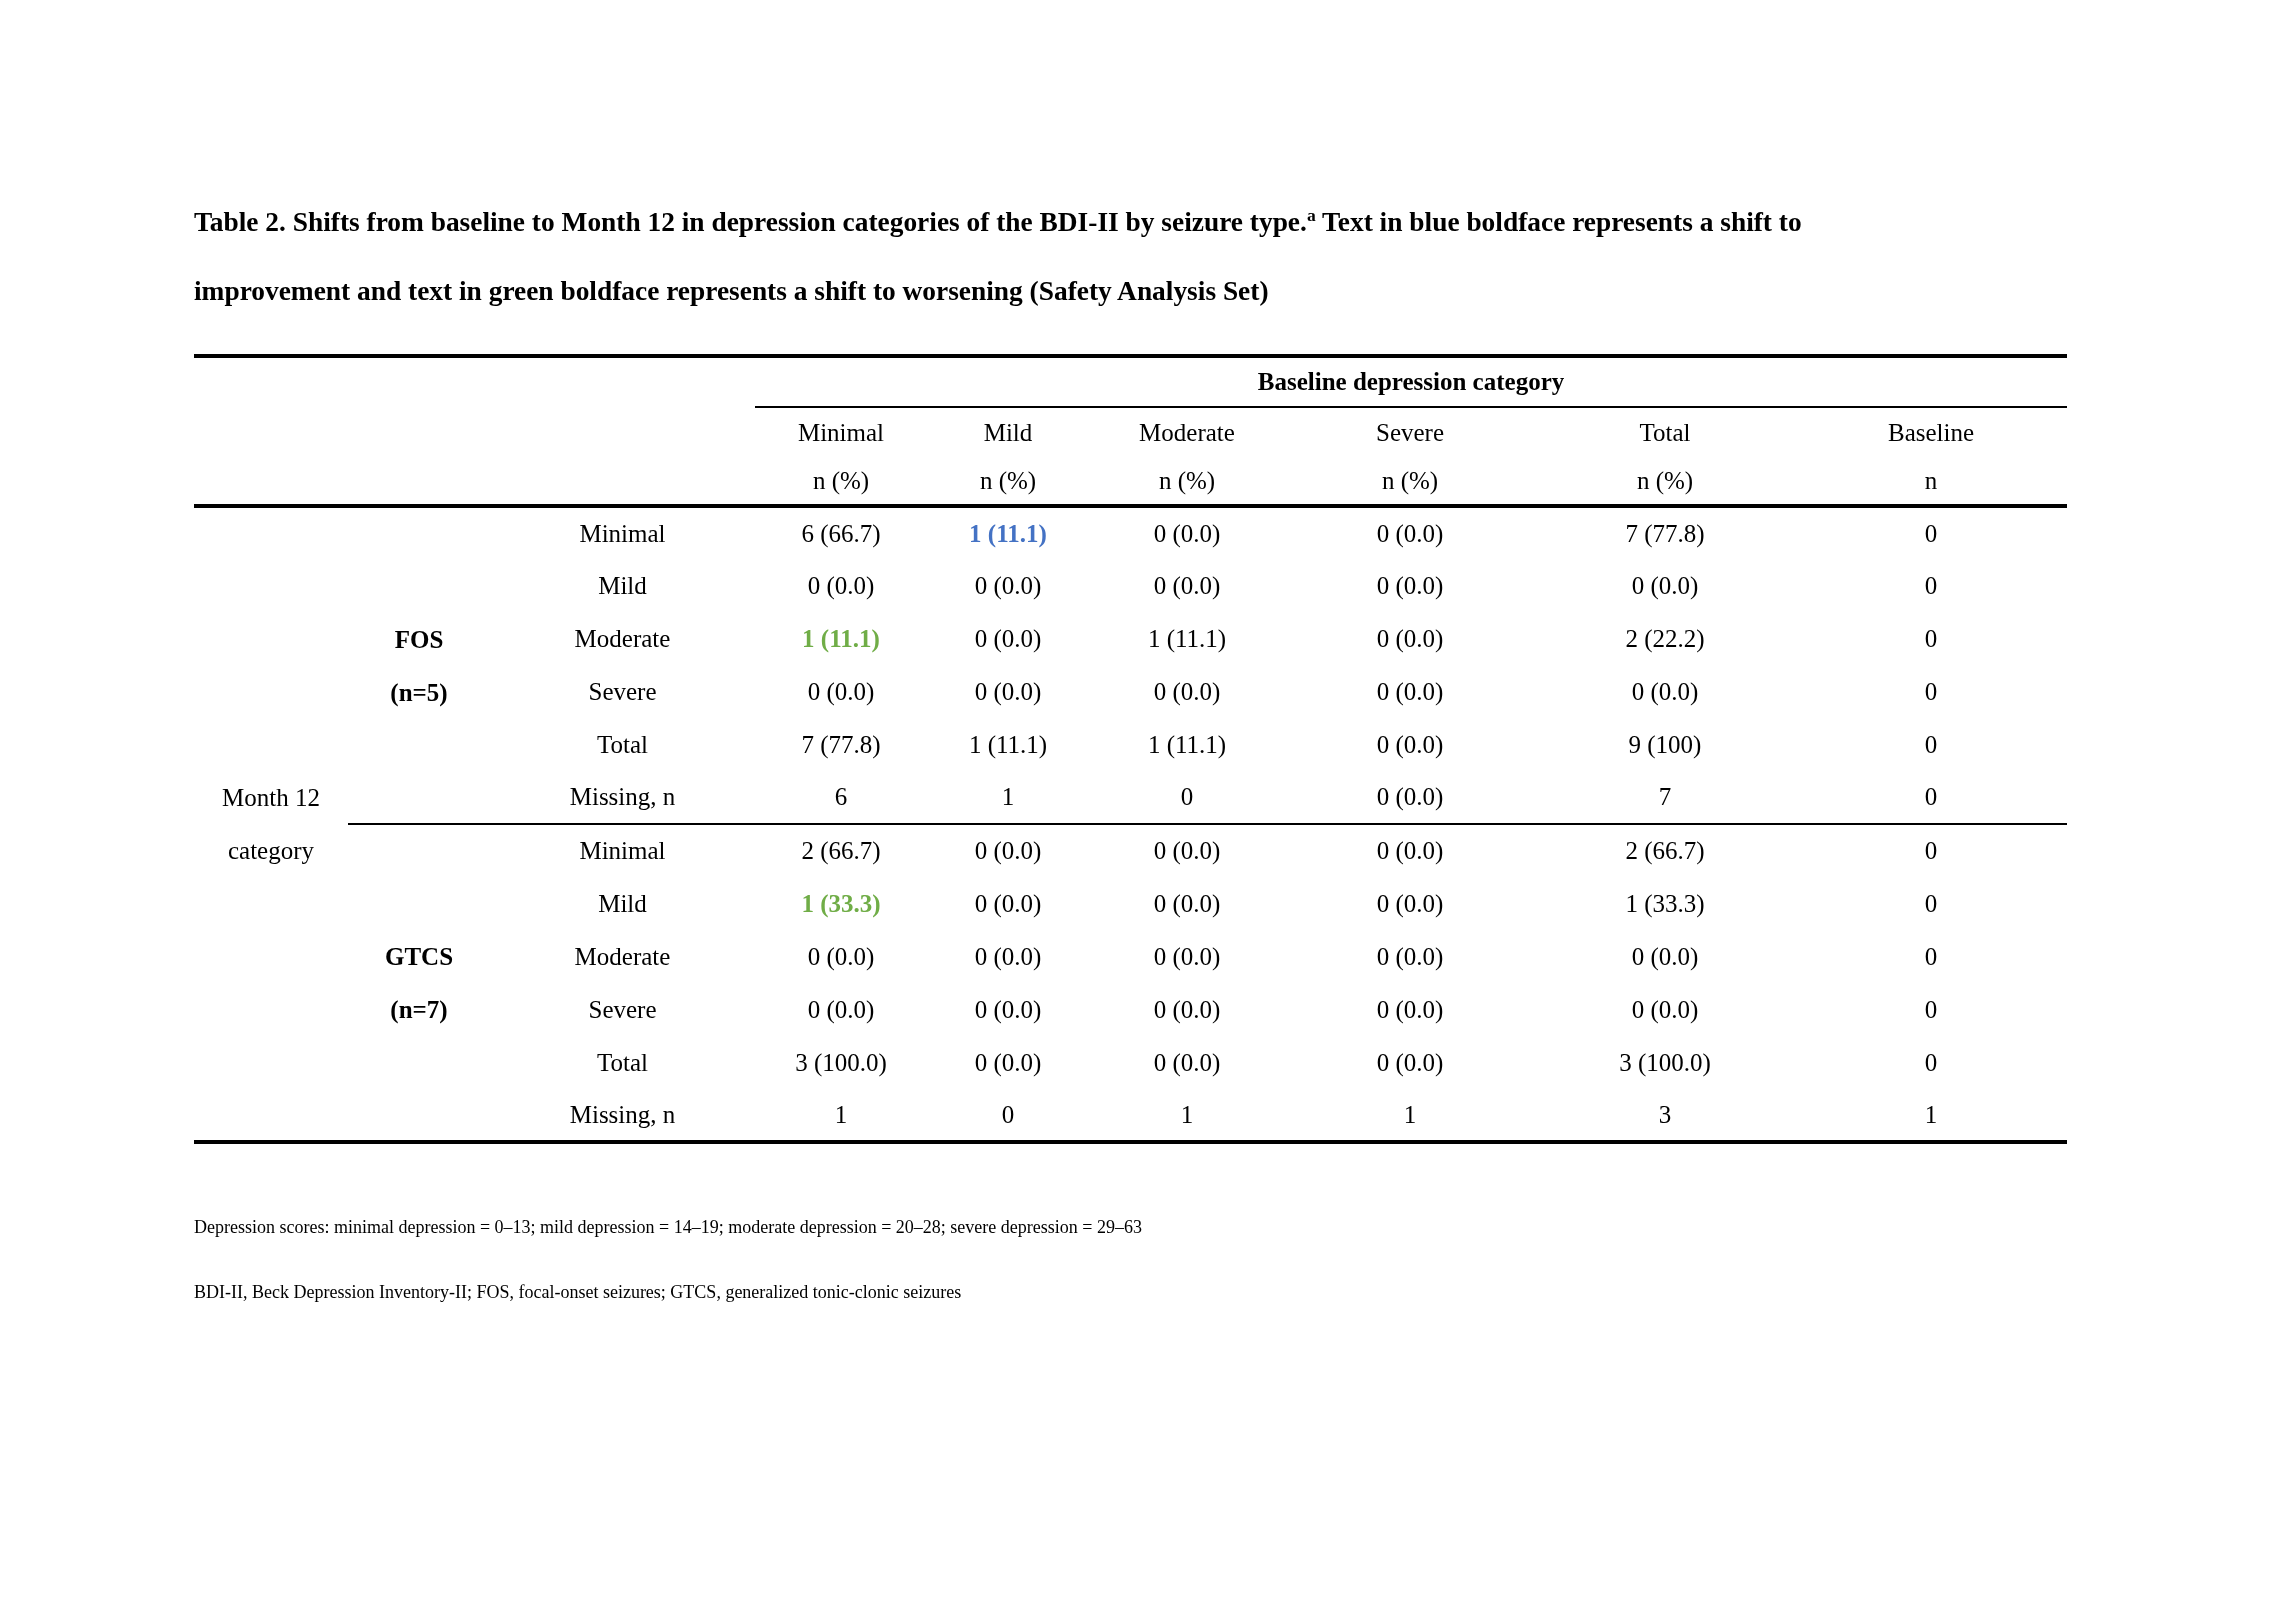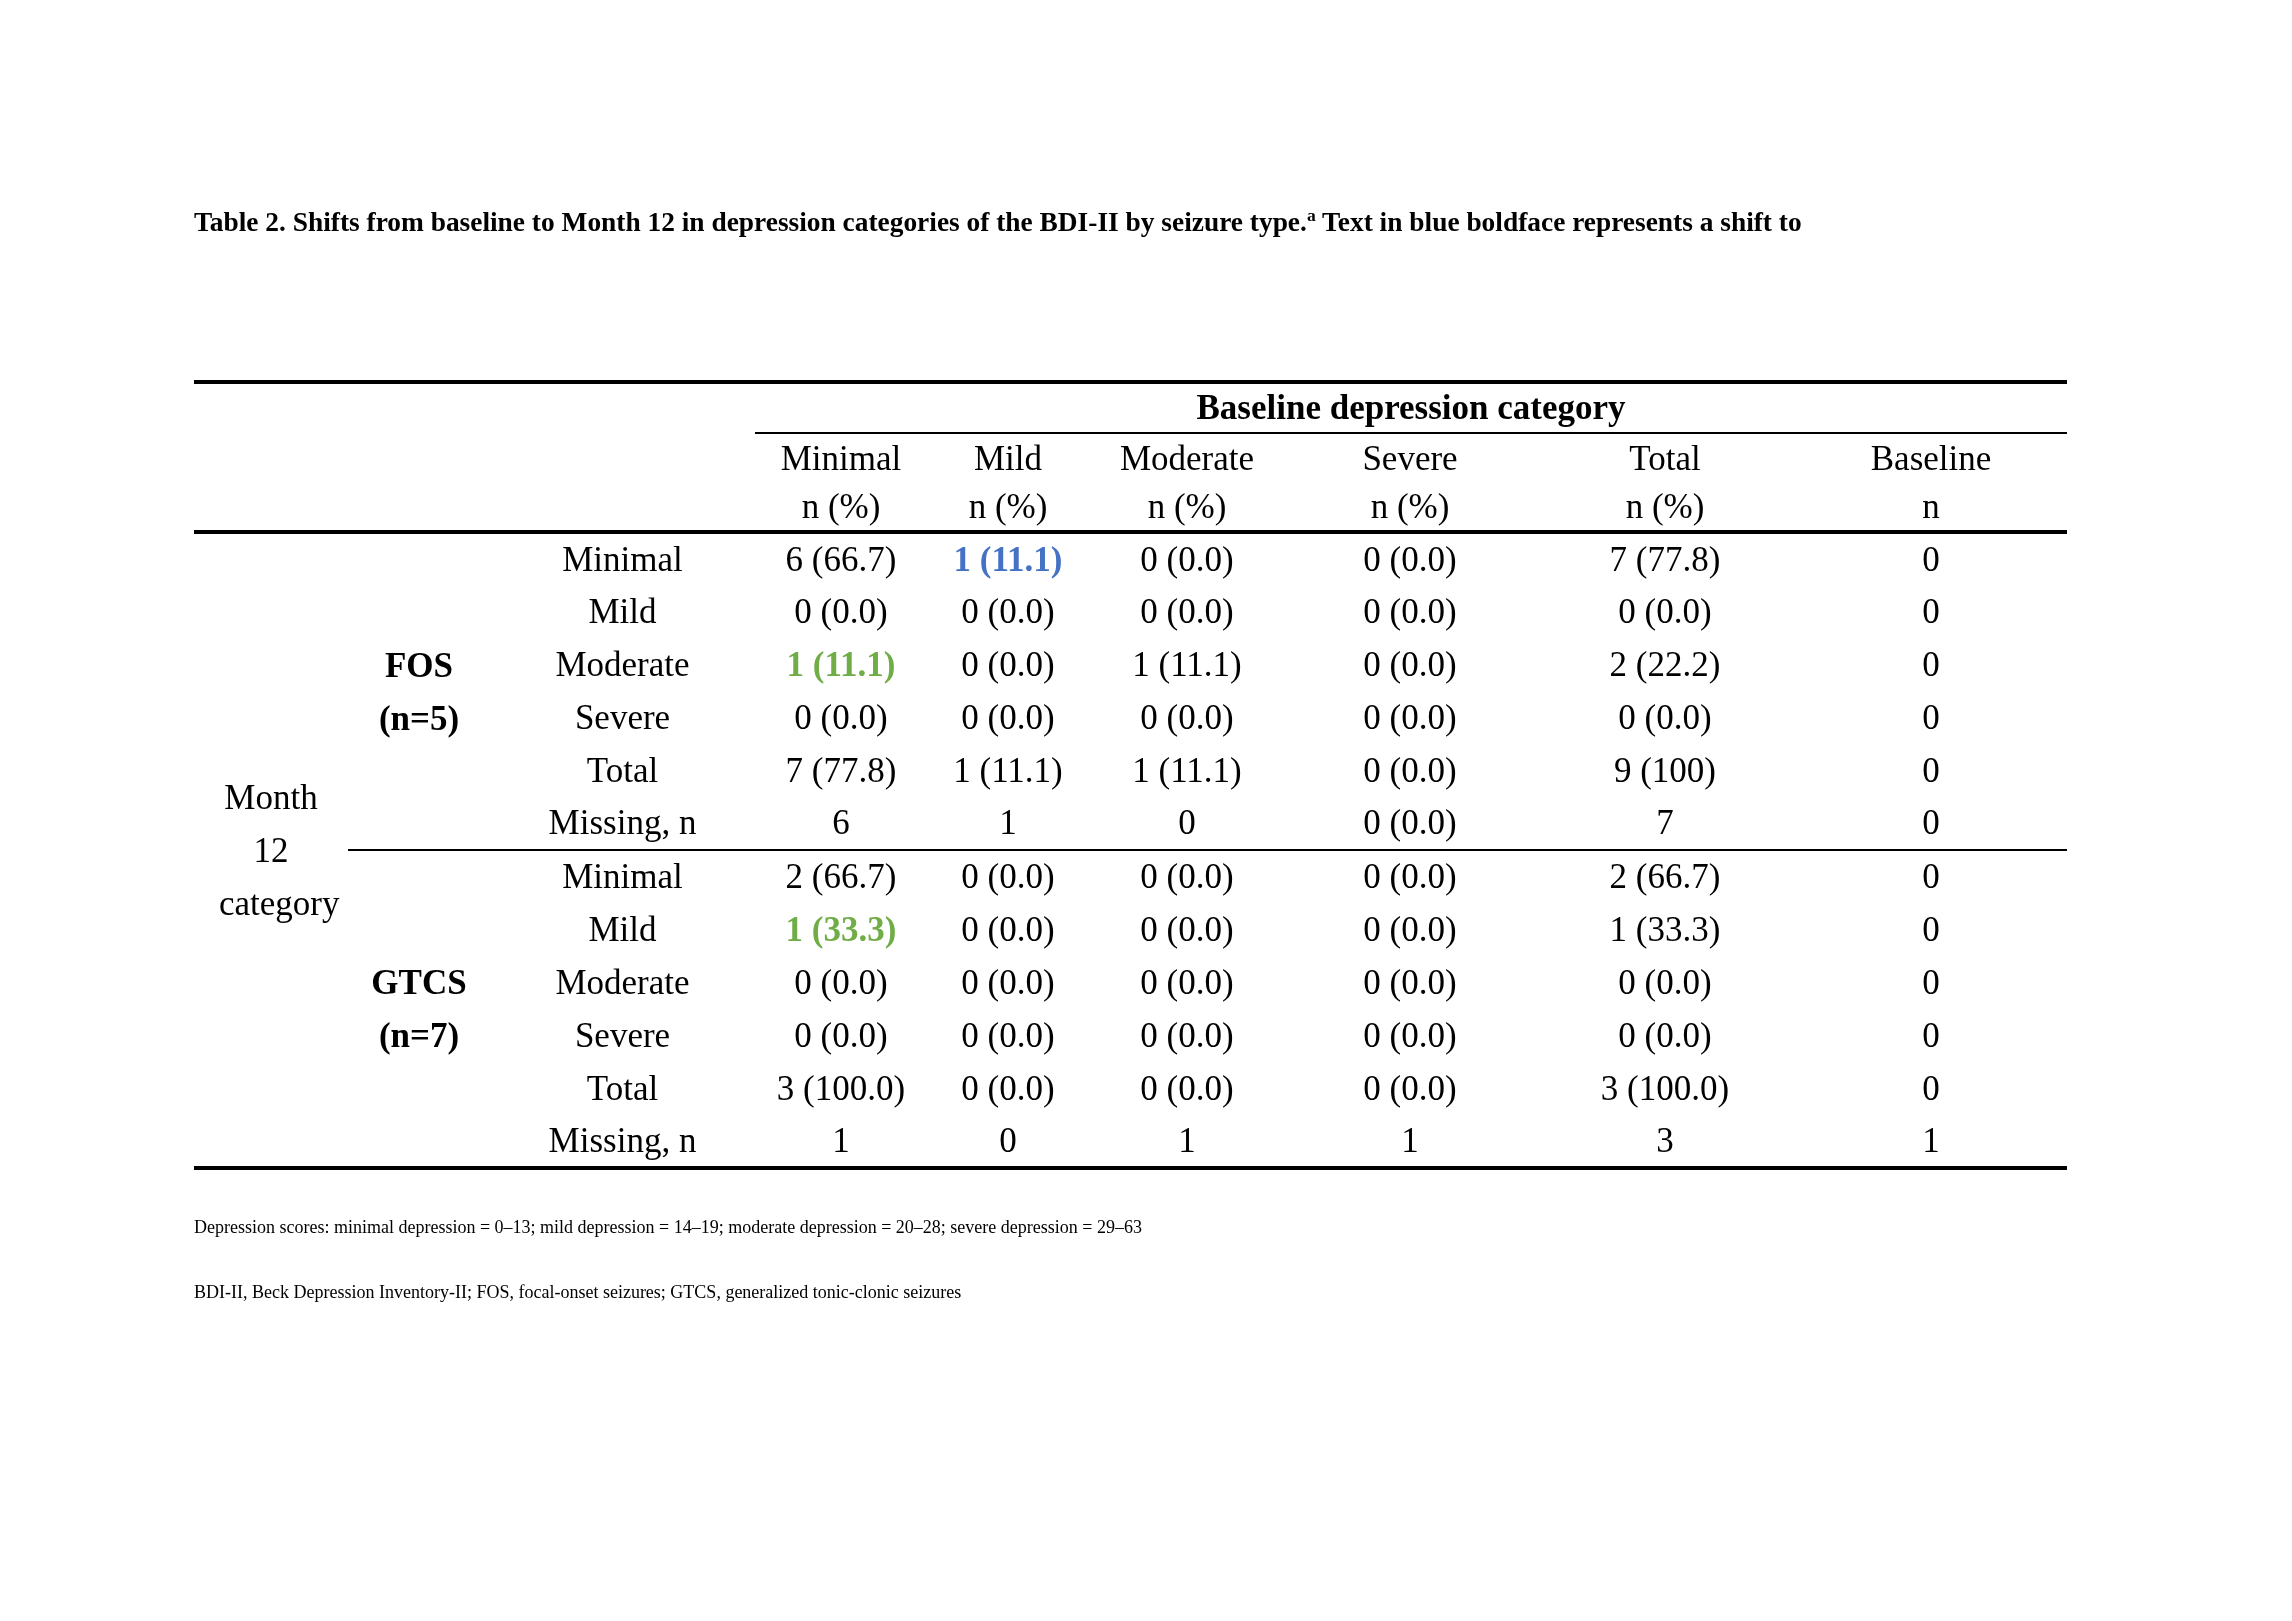--- a/index.html
+++ b/index.html
@@ -20,27 +20,27 @@
     font-size: 27.4px;
     font-weight: bold;
     line-height: 69px;
     white-space: nowrap;
   }
   .title .sup { vertical-align: super; font-size: 17.6px; }
 
   table.shift-table {
     position: absolute;
     left: 194px;
-    top: 380px;
+    top: 354px;
     width: 1872px;
     table-layout: fixed;
     border-collapse: collapse;
     border-top: 4.9px solid #000;
     border-bottom: 4.9px solid #000;
-    font-size: 35px;
+    font-size: 25px;
   }
   table.shift-table td { padding: 0; vertical-align: middle; text-align: center; }
   tr.r1 { height: 51px; }
   tr.r2 { height: 51px; }
   tr.r3 { height: 48px; }
   tbody tr { height: 53px; }
   td.spanner { font-weight: bold; border-bottom: 2.9px solid #000; }
   td.hb { border-bottom: 4.9px solid #000; }
   td.rowgroup { font-weight: normal; padding-top: 69px; }
   td.rowgroup .inner { width: 104px; margin: 0 auto; line-height: 53px; }
@@ -57,20 +57,21 @@
     white-space: nowrap;
   }
 </style>
 </head>
 <body>
 
 <div class="page">
 
   <div class="title">
     <div><span>Table 2. Shifts from baseline to Month 12 in depression categories of the BDI-II by seizure type.</span><span class="sup">a</span><span> Text in blue boldface represents a shift to</span></div>
+    <div>improvement and text in green boldface represents a shift to worsening (Safety Analysis Set)</div>
   </div>
 
   <table class="shift-table">
     <colgroup>
       <col style="width:154px">
         <col style="width:142px">
         <col style="width:265px">
       <col style="width:172px">
         <col style="width:162px">
         <col style="width:196px">

